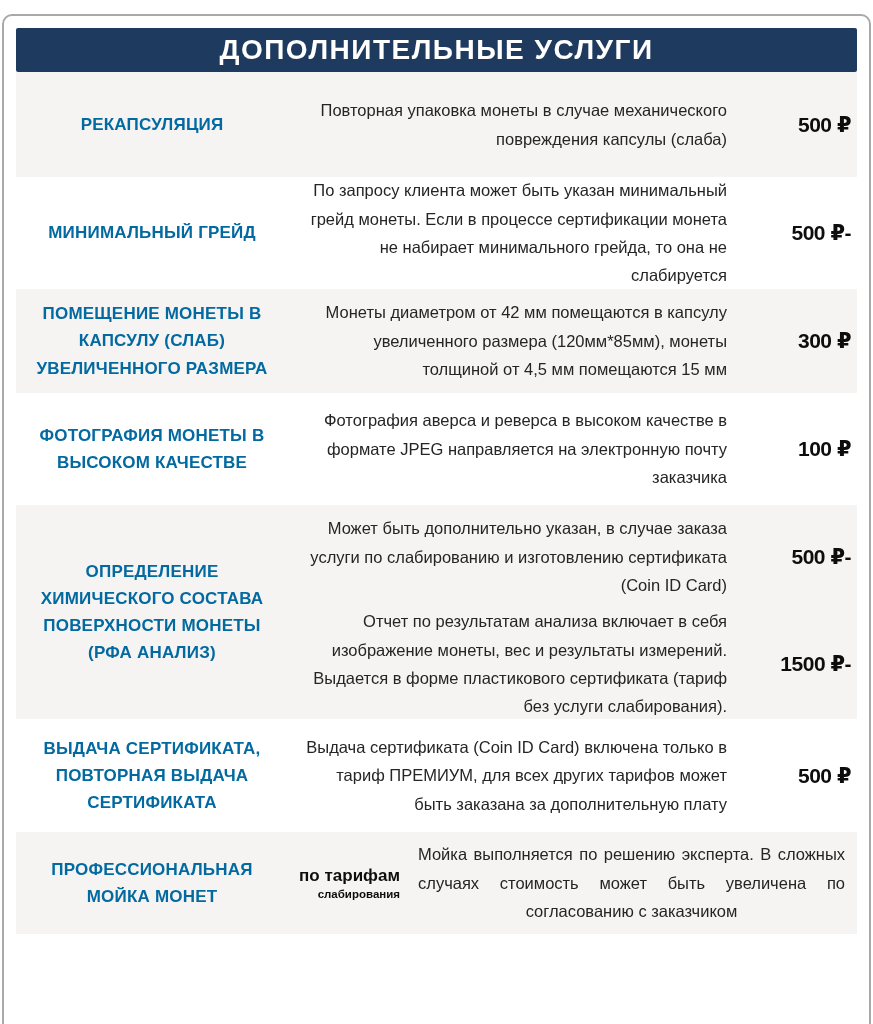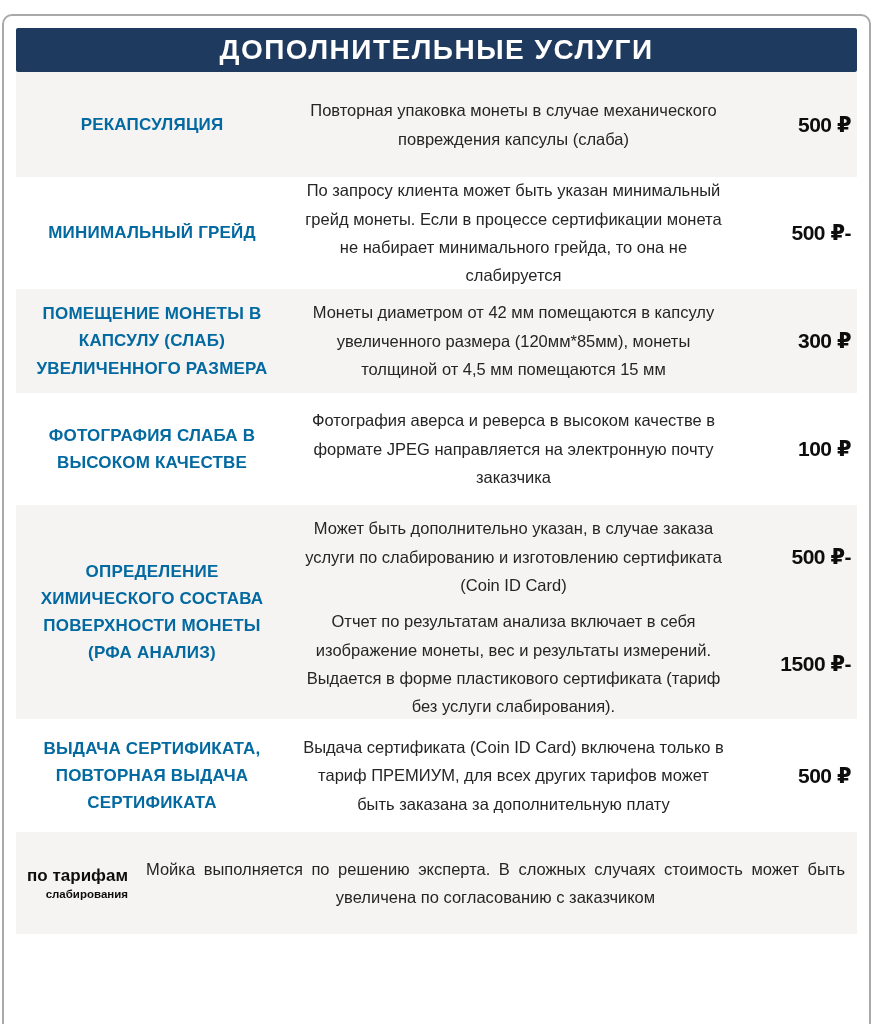--- a/index.html
+++ b/index.html
@@ -15,21 +15,21 @@
   }
   .row{display:flex;align-items:center;flex:none;background:#ffffff;}
   .row.alt{background:#f5f4f2;}
   .cell{box-sizing:border-box;}
   .label{
     width:272px;flex:none;text-align:center;color:#0369a1;
     font-weight:bold;font-size:17px;line-height:1.6;letter-spacing:0.2px;
     padding:0 10px;
   }
   .desc{
-    flex:1;text-align:center;color:#252525;
+    flex:1;text-align:right;color:#252525;
     font-size:16.5px;line-height:1.72;padding:0 12px;
   }
   .desc.justify{text-align:justify;text-align-last:center;}
   .price{
     width:118px;flex:none;text-align:right;color:#0d0d0d;
     font-weight:bold;font-size:21px;letter-spacing:-0.5px;padding-right:6px;
   }
   .subcol{flex:1;display:flex;flex-direction:column;align-self:stretch;}
   .subrow{display:flex;align-items:center;flex:none;}
   .price-main{font-size:17px;font-weight:bold;color:#0d0d0d;letter-spacing:0;}
@@ -57,21 +57,21 @@
     <div class="cell price">500 ₽-</div>
   </div>
 
   <div class="row alt" style="height:104px">
     <div class="cell label">ПОМЕЩЕНИЕ МОНЕТЫ В КАПСУЛУ (СЛАБ) УВЕЛИЧЕННОГО РАЗМЕРА</div>
     <div class="cell desc">Монеты диаметром от 42 мм помещаются в капсулу увеличенного размера (120мм*85мм), монеты толщиной от 4,5 мм помещаются 15 мм</div>
     <div class="cell price">300 ₽</div>
   </div>
 
   <div class="row" style="height:112px">
-    <div class="cell label">ФОТОГРАФИЯ СЛАБА В ВЫСОКОМ КАЧЕСТВЕ</div>
+    <div class="cell label">ФОТОГРАФИЯ МОНЕТЫ В ВЫСОКОМ КАЧЕСТВЕ</div>
     <div class="cell desc">Фотография аверса и реверса в высоком качестве в формате JPEG направляется на электронную почту заказчика</div>
     <div class="cell price">100 ₽</div>
   </div>
 
   <div class="row alt" style="height:214px">
     <div class="cell label">ОПРЕДЕЛЕНИЕ ХИМИЧЕСКОГО СОСТАВА ПОВЕРХНОСТИ МОНЕТЫ (РФА АНАЛИЗ)</div>
     <div class="subcol">
       <div class="subrow" style="height:104px">
         <div class="cell desc">Может быть дополнительно указан, в случае заказа услуги по слабированию и изготовлению сертификата (Coin ID Card)</div>
         <div class="cell price">500 ₽-</div>
@@ -83,20 +83,21 @@
     </div>
   </div>
 
   <div class="row" style="height:113px">
     <div class="cell label">ВЫДАЧА СЕРТИФИКАТА, ПОВТОРНАЯ ВЫДАЧА СЕРТИФИКАТА</div>
     <div class="cell desc"><span>Выдача сертификата (Coin ID Card) включена только в тариф </span><span class="bold">ПРЕМИУМ,</span><span> для всех других тарифов может быть заказана за дополнительную плату</span></div>
     <div class="cell price">500 ₽</div>
   </div>
 
   <div class="row alt" style="height:102px">
+    <div class="cell label">ПРОФЕССИОНАЛЬНАЯ МОЙКА МОНЕТ</div>
     <div class="cell price">
       <div class="price-main">по тарифам</div>
       <div class="price-sub">слабирования</div>
     </div>
     <div class="cell desc justify">Мойка выполняется по решению эксперта. В сложных случаях стоимость может быть увеличена по согласованию с заказчиком</div>
   </div>
 
 
 </div>
 

